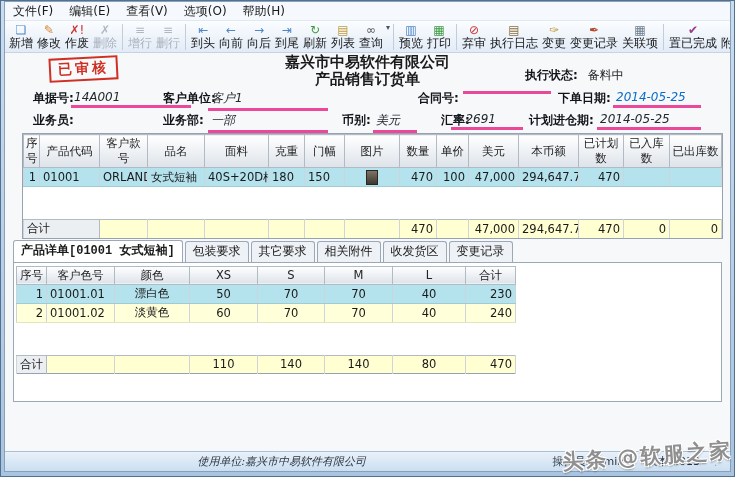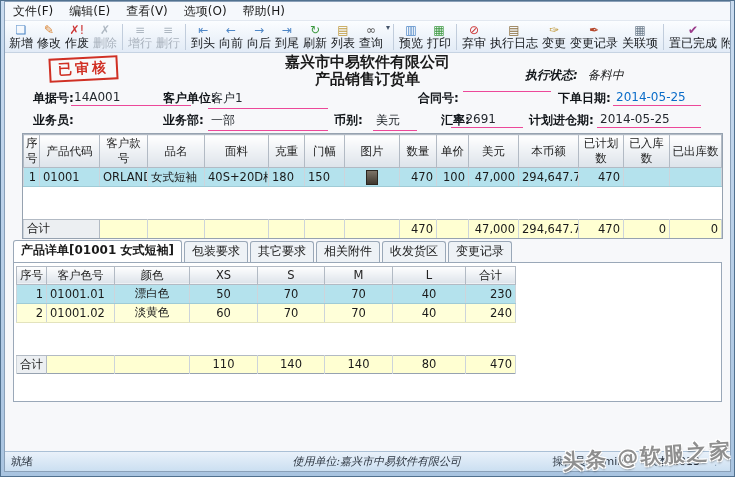--- a/index.html
+++ b/index.html
@@ -38,23 +38,23 @@
   .ic-green{color:#3d9940}.ic-tan{color:#c09a3e}.ic-dark{color:#555}.ic-brown{color:#8a6d3b}
   .ic-rust{color:#b5462a}.ic-slate{color:#6b7b8b}.ic-purple{color:#9a3a8a}.ic-violet{color:#7a5aa0}
 
   
   .doc { flex:1; background:#f7f8fa; position:relative; overflow:hidden; }
   .stamp { position:absolute; left:44px; top:4px; border:2px solid #d03024; color:#d03024; font-weight:bold;
            font-size:14px; letter-spacing:3px; padding:1px 7px; transform:rotate(-3deg); background:rgba(255,255,255,.15); }
   .doc-head { height:34px; text-align:center; padding-top:1px; }
   .doc-company { font-size:15px; font-weight:bold; line-height:17px; }
   .doc-title { font-size:15px; font-weight:bold; line-height:16px; }
-  .exec { position:absolute; left:520px; top:14px; white-space:nowrap;font-style:italic; }
+  .exec { position:absolute; left:520px; top:14px; white-space:nowrap; }
   .flabel { font-weight:bold; color:#101418; white-space:nowrap; }
-  .fvalue { border-bottom:1px solid #ec4899; padding:0 3px 1px 3px; color:#23282e; white-space:nowrap; overflow:hidden; }
+  .fvalue { border-bottom:3px solid #ec4899; padding:0 3px 1px 3px; color:#23282e; white-space:nowrap; overflow:hidden;font-style:italic; }
   .blue-date { color:#0a6cc8; }
   .formrow { position:relative; height:22px; }
   .abs { position:absolute; top:3px; }
 
   
   .grid { margin:2px 0 0 17px; width:701px; border:1px solid #96a2b0; background:#fff; }
   table { border-collapse:collapse; table-layout:fixed; font-size:11.5px; }
   .maintbl, .maintot { width:699px; }
   .dettbl, .dettot { width:500px; }
   th { background:linear-gradient(#ffffff,#dde3ea); border:1px solid #b2bac4; font-weight:normal;
@@ -65,21 +65,21 @@
   .num { text-align:right; } .ctr { text-align:center; }
   .filler { background:#fff; }
   .tot td { background:#ffffd2; border-top:1px solid #b2bac4; height:18px; }
   .tot td.totlabel { background:#eceff2; border-right:1px solid #b2bac4; }
   .photo { display:inline-block; width:12px; height:15px; background:linear-gradient(#7d7468,#3f382f);
            border:1px solid #2c2620; vertical-align:middle; }
 
   
   .tabs { display:flex; margin:5px 0 0 8px; height:18px; align-items:flex-end; }
   .tab { border:1px solid #9aa8b8; border-bottom:none; border-radius:3px 3px 0 0; background:#eef2f6;
-         padding:1px 7px 2px 7px; margin-right:2px; white-space:nowrap; font-size:12px; }
+         padding:1px 7px 2px 7px; margin-right:2px; white-space:nowrap; font-size:12px;font-family:Liberation Mono, monospace; }
   .tab.active { background:#fff; font-weight:bold; position:relative; z-index:2; padding-bottom:3px; }
   .tabpanel { margin:0 8px; border:1px solid #9aa8b8; background:#fff; height:140px; position:relative; padding:3px 0 0 2px; }
   .detail-buttons { margin:6px 0 0 5px; }
   .btn3d { display:inline-block; border:1px solid #8a98a6; border-radius:2px; background:linear-gradient(#fcfdfe,#dde4ec);
            padding:2px 9px; font-size:12px; margin-right:8px; color:#1a1a1a; }
 
   
   .bottom-form { position:relative; height:46px; margin-top:4px; }
 
   
@@ -232,21 +232,21 @@
         <span class="abs flabel" style="left:413px">合同号:</span>
         <span class="abs fvalue" style="left:458px;width:88px"></span>
         <span class="abs flabel" style="left:553px">下单日期:</span>
         <span class="abs fvalue blue-date" style="left:608px;width:88px">2014-05-25</span>
       </div>
 
       <div class="formrow">
         <span class="abs flabel" style="left:28px">业务员:</span>
         <span class="abs flabel" style="left:158px">业务部:</span>
         <span class="abs fvalue" style="left:203px;width:120px">一部</span>
-        <span class="abs flabel" style="left:329px">币别:</span>
+        <span class="abs flabel" style="left:337px">币别:</span>
         <span class="abs fvalue" style="left:368px;width:44px">美元</span>
         <span class="abs flabel" style="left:436px">汇率:</span>
         <span class="abs fvalue" style="left:446px;width:72px">6.2691</span>
         <span class="abs flabel" style="left:524px">计划进仓期:</span>
         <span class="abs fvalue" style="left:592px;width:104px">2014-05-25</span>
       </div>
 
       <div class="grid">
         <table class="maintbl">
           <colgroup>
@@ -419,21 +419,20 @@
             <td class="ctr">80</td>
             <td class="num">470</td>
           </tr>
         </tbody>
           </table>
       </div>
 
     </div>
 
     <div class="statusbar">
-      <span class="sb-ready">就绪</span>
       <span class="sb-company">使用单位:嘉兴市中易软件有限公司</span>
       <span class="sb-op">操作员:Admin</span>
       <span class="sb-ver">版本:2013</span>
       <span class="sb-grip">⋰</span>
     </div>
   </div>
 
   <div class="watermark">头条 @软服之家</div>
 </div>
 

